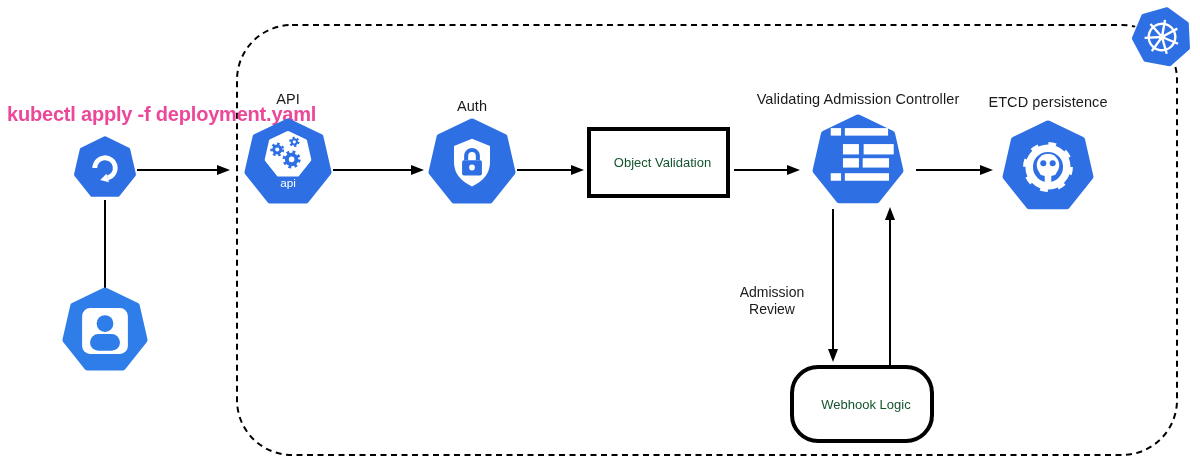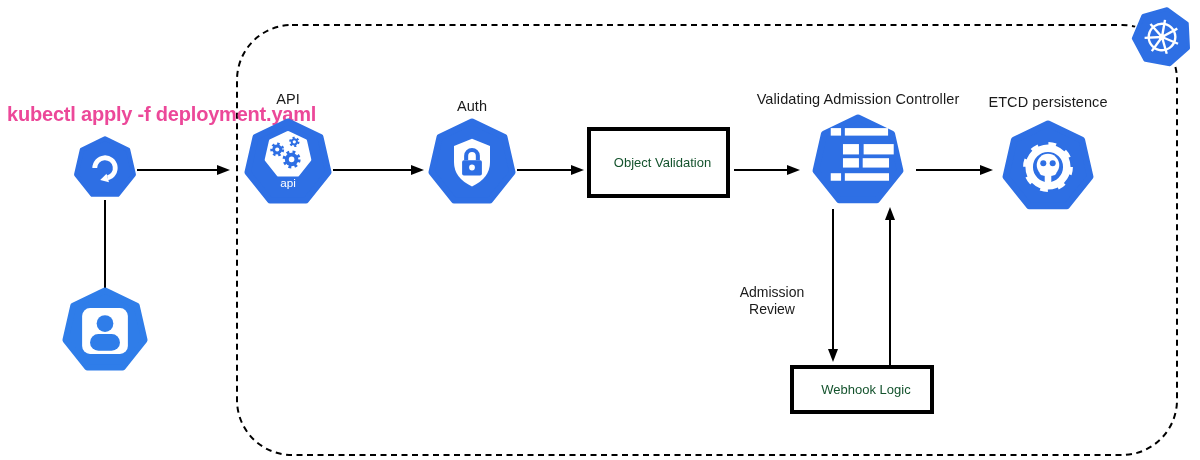--- a/index.html
+++ b/index.html
@@ -134,21 +134,21 @@
     <circle cx="0" cy="0" r="24" fill="none" stroke="#fff" stroke-width="5" stroke-dasharray="8 10.8"></circle>
     <circle cx="0" cy="-2" r="12" fill="#fff"></circle>
     <rect x="-9" y="-2" width="18" height="11" rx="4" fill="#fff"></rect>
     <rect x="-3.5" y="8" width="7" height="14" fill="#fff"></rect>
     <circle cx="-5" cy="-4" r="3.2" fill="var(--blue)"></circle>
     <circle cx="5" cy="-4" r="3.2" fill="var(--blue)"></circle>
   </svg>
 
   <div class="edge-label" style="left:725px;top:284px;width:94px;">Admission Review</div>
 
-  <div class="proc-box" style="left:790px;top:365px;width:144px;height:49px;">
+  <div class="proc-box" style="left:790px;top:365px;width:144px;height:78px;border-radius:28px;">
     <span>Webhook Logic</span>
   </div>
 
   <svg class="icon-svg" style="left:1129px;top:4px;" width="66" height="66" viewBox="-36 -36 72 72">
     <g transform="rotate(10)">
       <polygon points="0,-31 24.2,-19.3 30.2,6.9 13.5,27.9 -13.5,27.9 -30.2,6.9 -24.2,-19.3" fill="#fff" stroke="#fff" stroke-width="7" stroke-linejoin="round"></polygon>
       <polygon points="0,-31 24.2,-19.3 30.2,6.9 13.5,27.9 -13.5,27.9 -30.2,6.9 -24.2,-19.3" fill="var(--blue)" stroke="var(--blue)" stroke-width="4" stroke-linejoin="round"></polygon>
       <circle cx="0" cy="0" r="14.5" fill="none" stroke="#fff" stroke-width="2.6"></circle>
       <g stroke="#fff" stroke-width="2.6">
         <line x1="0" y1="0" x2="0" y2="-19"></line>

